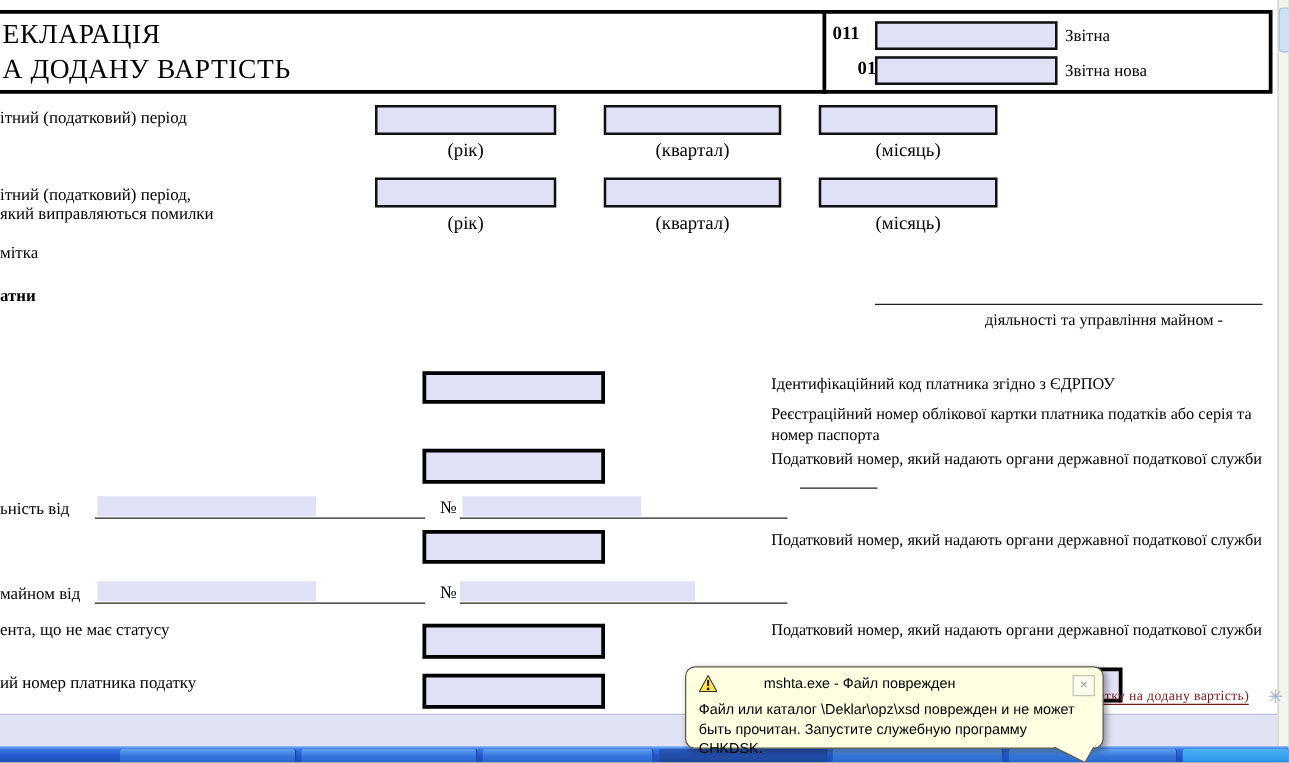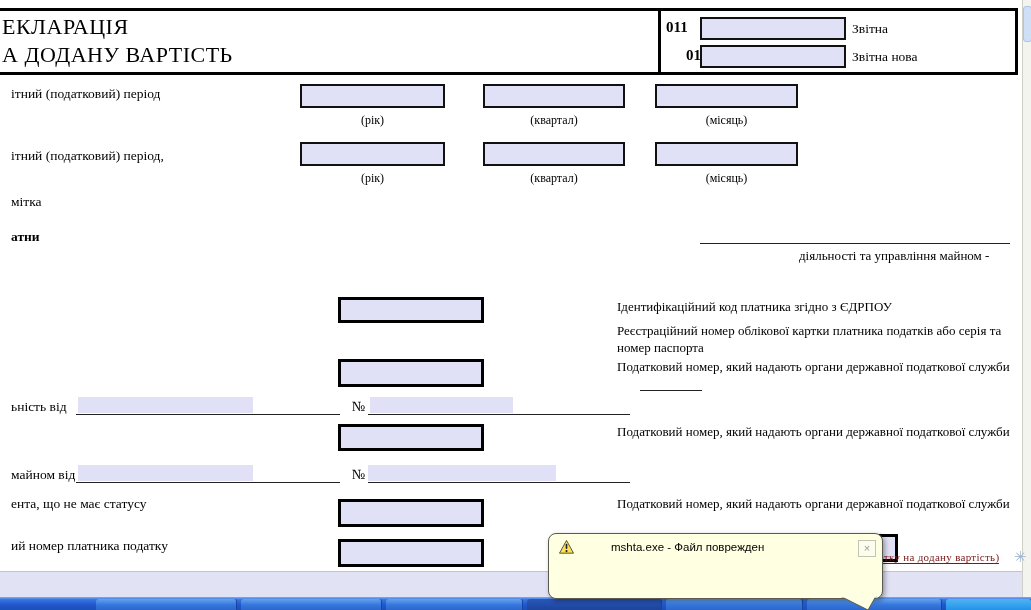--- a/index.html
+++ b/index.html
@@ -9,22 +9,22 @@
   
   .hdr-box{border:3px solid #000;}
   .title{font-size:22px;letter-spacing:.5px;white-space:nowrap;}
   .hnum{font-size:15px;font-weight:bold;}
   .hlabel{font-size:13.5px;white-space:nowrap;}
   
   .field{background:#e0e0f6;border:2px solid #111;}
   .tfield{background:#e0e0f6;border:3px solid #000;}
   .fill{background:#e0e0f6;}
   .uline{height:1px;background:#222;}
-  .lbl{font-size:13.5px;white-space:nowrap;padding-left:11px;}
-  .unit{font-size:12px;text-align:center;}
+  .lbl{font-size:13.5px;white-space:nowrap;}
+  .unit{font-size:15px;text-align:center;}
   .rcol{font-size:13px;line-height:1.32;width:400px;}
   .numsign{font-size:14px;}
   .redcap{font-size:11px;color:#7b1818;border-bottom:1px solid #7b1818;
           white-space:nowrap;letter-spacing:.3px;}
   
   .dialog{left:31px;top:188px;width:748px;height:118px;z-index:10;
           background:#ece9d8;border:3px solid #0a44d4;border-radius:7px 7px 3px 3px;
           box-shadow:2px 3px 6px rgba(0,0,0,.35);font-family:"Liberation Sans",sans-serif;}
   .dlg-title{position:absolute;left:0;top:0;right:0;height:21px;border-radius:4px 4px 0 0;
           background:linear-gradient(180deg,#3a8af4 0%,#1460e0 40%,#0d52d0 80%,#2a74e8 100%);
@@ -81,20 +81,21 @@
 
   <div class="abs lbl" style="left:0;top:86px;">ітний (податковий) період</div>
   <div class="abs field" style="left:300px;top:84px;width:141px;height:20px;"></div>
   <div class="abs field" style="left:483px;top:84px;width:138px;height:20px;"></div>
   <div class="abs field" style="left:655px;top:84px;width:139px;height:20px;"></div>
   <div class="abs unit" style="left:300px;top:113px;width:145px;">(рік)</div>
   <div class="abs unit" style="left:483px;top:113px;width:142px;">(квартал)</div>
   <div class="abs unit" style="left:655px;top:113px;width:143px;">(місяць)</div>
 
   <div class="abs lbl" style="left:0;top:148px;">ітний (податковий) період,</div>
+  <div class="abs lbl" style="left:0;top:163px;">який виправляються помилки</div>
   <div class="abs field" style="left:300px;top:142px;width:141px;height:20px;"></div>
   <div class="abs field" style="left:483px;top:142px;width:138px;height:20px;"></div>
   <div class="abs field" style="left:655px;top:142px;width:139px;height:20px;"></div>
   <div class="abs unit" style="left:300px;top:171px;width:145px;">(рік)</div>
   <div class="abs unit" style="left:483px;top:171px;width:142px;">(квартал)</div>
   <div class="abs unit" style="left:655px;top:171px;width:143px;">(місяць)</div>
 
   <div class="abs lbl" style="left:0;top:194px;">мітка</div>
   <div class="abs lbl" style="left:0;top:229px;font-weight:bold;">атни</div>
 
@@ -151,19 +152,20 @@
 
 
   <div class="abs balloon">
     <svg style="position:absolute;left:10px;top:6px;" width="15" height="14" viewBox="0 0 36 34">
       <polygon points="18,1 35,32 1,32" fill="#ffe14d" stroke="#333" stroke-width="2" stroke-linejoin="round"></polygon>
       <rect x="16" y="9" width="4" height="13" rx="2" fill="#222"></rect>
       <circle cx="18" cy="27" r="2.6" fill="#222"></circle>
     </svg>
     <div class="bal-title">mshta.exe - Файл поврежден</div>
     <div class="bal-close">×</div>
+    <div class="bal-body">Файл или каталог \Deklar\opz\xsd поврежден и не может быть прочитан. Запустите служебную программу CHKDSK.</div>
   </div>
   <svg class="abs bal-tail" width="44" height="14" viewBox="0 0 44 14">
     <polygon points="4,0 40,0 32,14" fill="#ffffe1" stroke="#5a5a50" stroke-width="1"></polygon>
     <line x1="4" y1="0.6" x2="40" y2="0.6" stroke="#ffffe1" stroke-width="2"></line>
   </svg>
 
 </div>
 
 </body></html>

